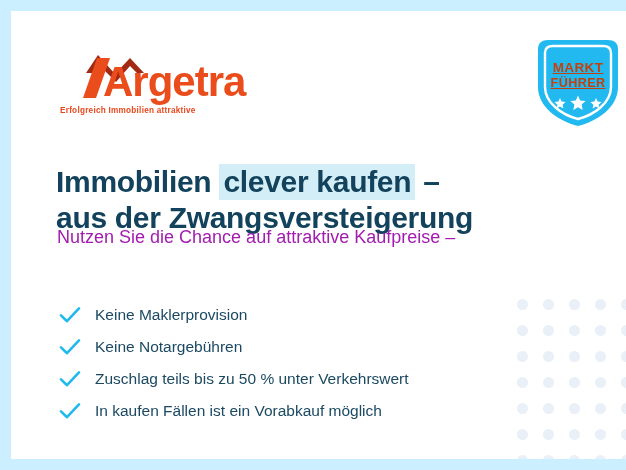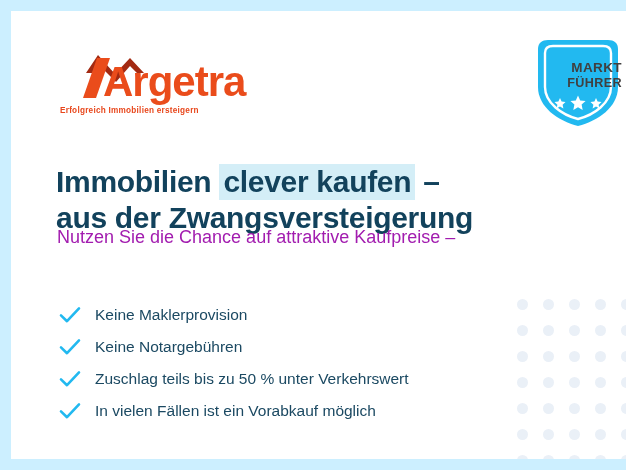--- a/index.html
+++ b/index.html
@@ -82,27 +82,28 @@
     right: 31px;
     top: 26px;
     width: 88px;
     height: 92px;
   }
   .badge-text {
     position: absolute;
     left: 0;
     right: 0;
     top: 24px;
-    text-align: right;
-    color: #404040;
+    text-align: center;
+    color: #c2410c;
     font-weight: bold;
     font-size: 13.5px;
     line-height: 14.5px;
     letter-spacing: 0.4px;
     font-family: "Liberation Sans", sans-serif;
+    text-decoration: underline;
   }
   .badge-text .line2 { font-size: 12.6px; display: block; }
   .badge-stars {
     position: absolute;
     left: 0;
     right: 0;
     top: 58px;
     text-align: center;
   }
 
@@ -215,21 +216,21 @@
 
     <div class="logo">
       <svg class="logo-mark" viewBox="0 0 200 62" xmlns="http://www.w3.org/2000/svg">
 
         <path d="M28 27 L40 9 L57 28 L72 12 L86 27 L79 27 L72 20 L58 36 L40 18 L34 27 Z" fill="#a32a12"></path>
 
         <path d="M25 52 L39 12 L52 12 L38 52 Z" fill="#ea4c1b"></path>
 
         <text x="45" y="50" font-family="Liberation Sans, sans-serif" font-size="42" font-weight="bold" fill="#ea4c1b" letter-spacing="-1">Argetra</text>
       </svg>
-      <div class="logo-tagline">Erfolgreich Immobilien ersteigern</div>
+      <div class="logo-tagline">Erfolgreich Immobilien attraktive</div>
     </div>
 
     <div class="badge">
       <svg viewBox="0 0 88 92" width="88" height="92" xmlns="http://www.w3.org/2000/svg">
         <path d="M4 12 C4 6 8 3 14 3 L74 3 C80 3 84 6 84 12 L84 50 C84 70 64 84 44 89 C24 84 4 70 4 50 Z" fill="#22b9f0"></path>
         <path d="M11 16 C11 11 14 9 19 9 L69 9 C74 9 77 11 77 16 L77 50 C77 66 60 78 44 82 C28 78 11 66 11 50 Z" fill="none" stroke="#ffffff" stroke-width="2.4"></path>
       </svg>
       <div class="badge-text">
         <span>MARKT</span>
         <span class="line2">FÜHRER</span>
@@ -276,18 +277,18 @@
             </svg>
           </span>
           <span class="check-label">Zuschlag teils bis zu 50 % unter Verkehrswert</span>
         </div>
         <div class="check-item">
           <span class="check-icon">
             <svg width="22" height="18" viewBox="0 0 22 18" xmlns="http://www.w3.org/2000/svg">
               <path d="M2 9.4 L8 15.2 L20 2.4" fill="none" stroke="#22b9f0" stroke-width="2.6" stroke-linecap="round" stroke-linejoin="round"></path>
             </svg>
           </span>
-          <span class="check-label">In vielen Fällen ist ein Vorabkauf möglich</span>
+          <span class="check-label">In kaufen Fällen ist ein Vorabkauf möglich</span>
         </div>
       </div>
 
   </div>
 </div>
 
 </body></html>

